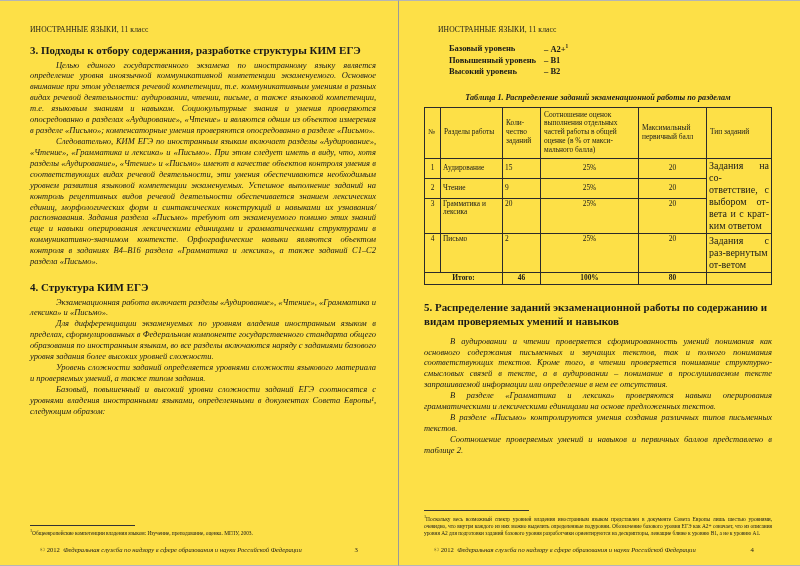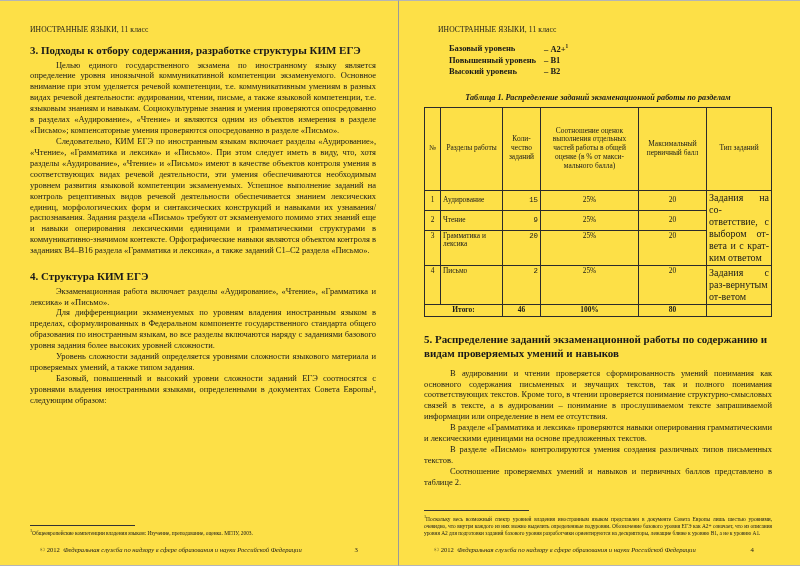--- a/index.html
+++ b/index.html
@@ -58,20 +58,21 @@
   .page-right h2.section-title {
     margin-top: 2px;
   }
   p.body-par {
     font-size: 8.5px;
     line-height: 1.285;
     margin: 0;
     text-align: justify;
     text-indent: 26px;
     letter-spacing: -0.02px;
+    font-style: italic;
   }
   .gap-s { height: 5px; }
   .gap-l { height: 13px; }
 
   
   .levels {
     margin: 6px 0 0 25px;
     font-size: 8.5px;
     line-height: 1.33;
   }
@@ -106,28 +107,28 @@
     table-layout: fixed;
     font-size: 7.4px;
   }
   table.dist th, table.dist td {
     border: 1px solid #2b2b2b;
     padding: 1px 2px;
     vertical-align: middle;
     line-height: 1.2;
   }
   table.dist thead th {
-    text-align: center;
+    text-align: left;
     font-weight: normal;
     height: 46px;
-    padding: 18px 3px;
+    padding: 2px 3px;
   }
   td.c-num { text-align: center; width: 16px; }
   td.c-sec { text-align: left; padding-left: 3px; }
-  td.c-cnt { text-align: right; font-family: Liberation Mono, monospace; }
+  td.c-cnt { text-align: left; }
   td.c-pct { text-align: center; }
   td.c-max { text-align: center; }
   td.c-type {
     text-align: justify;
     vertical-align: top;
     padding: 1px 3px;
     line-height: 1.2;
     font-size: 10px;
   }
   tr.total td {

